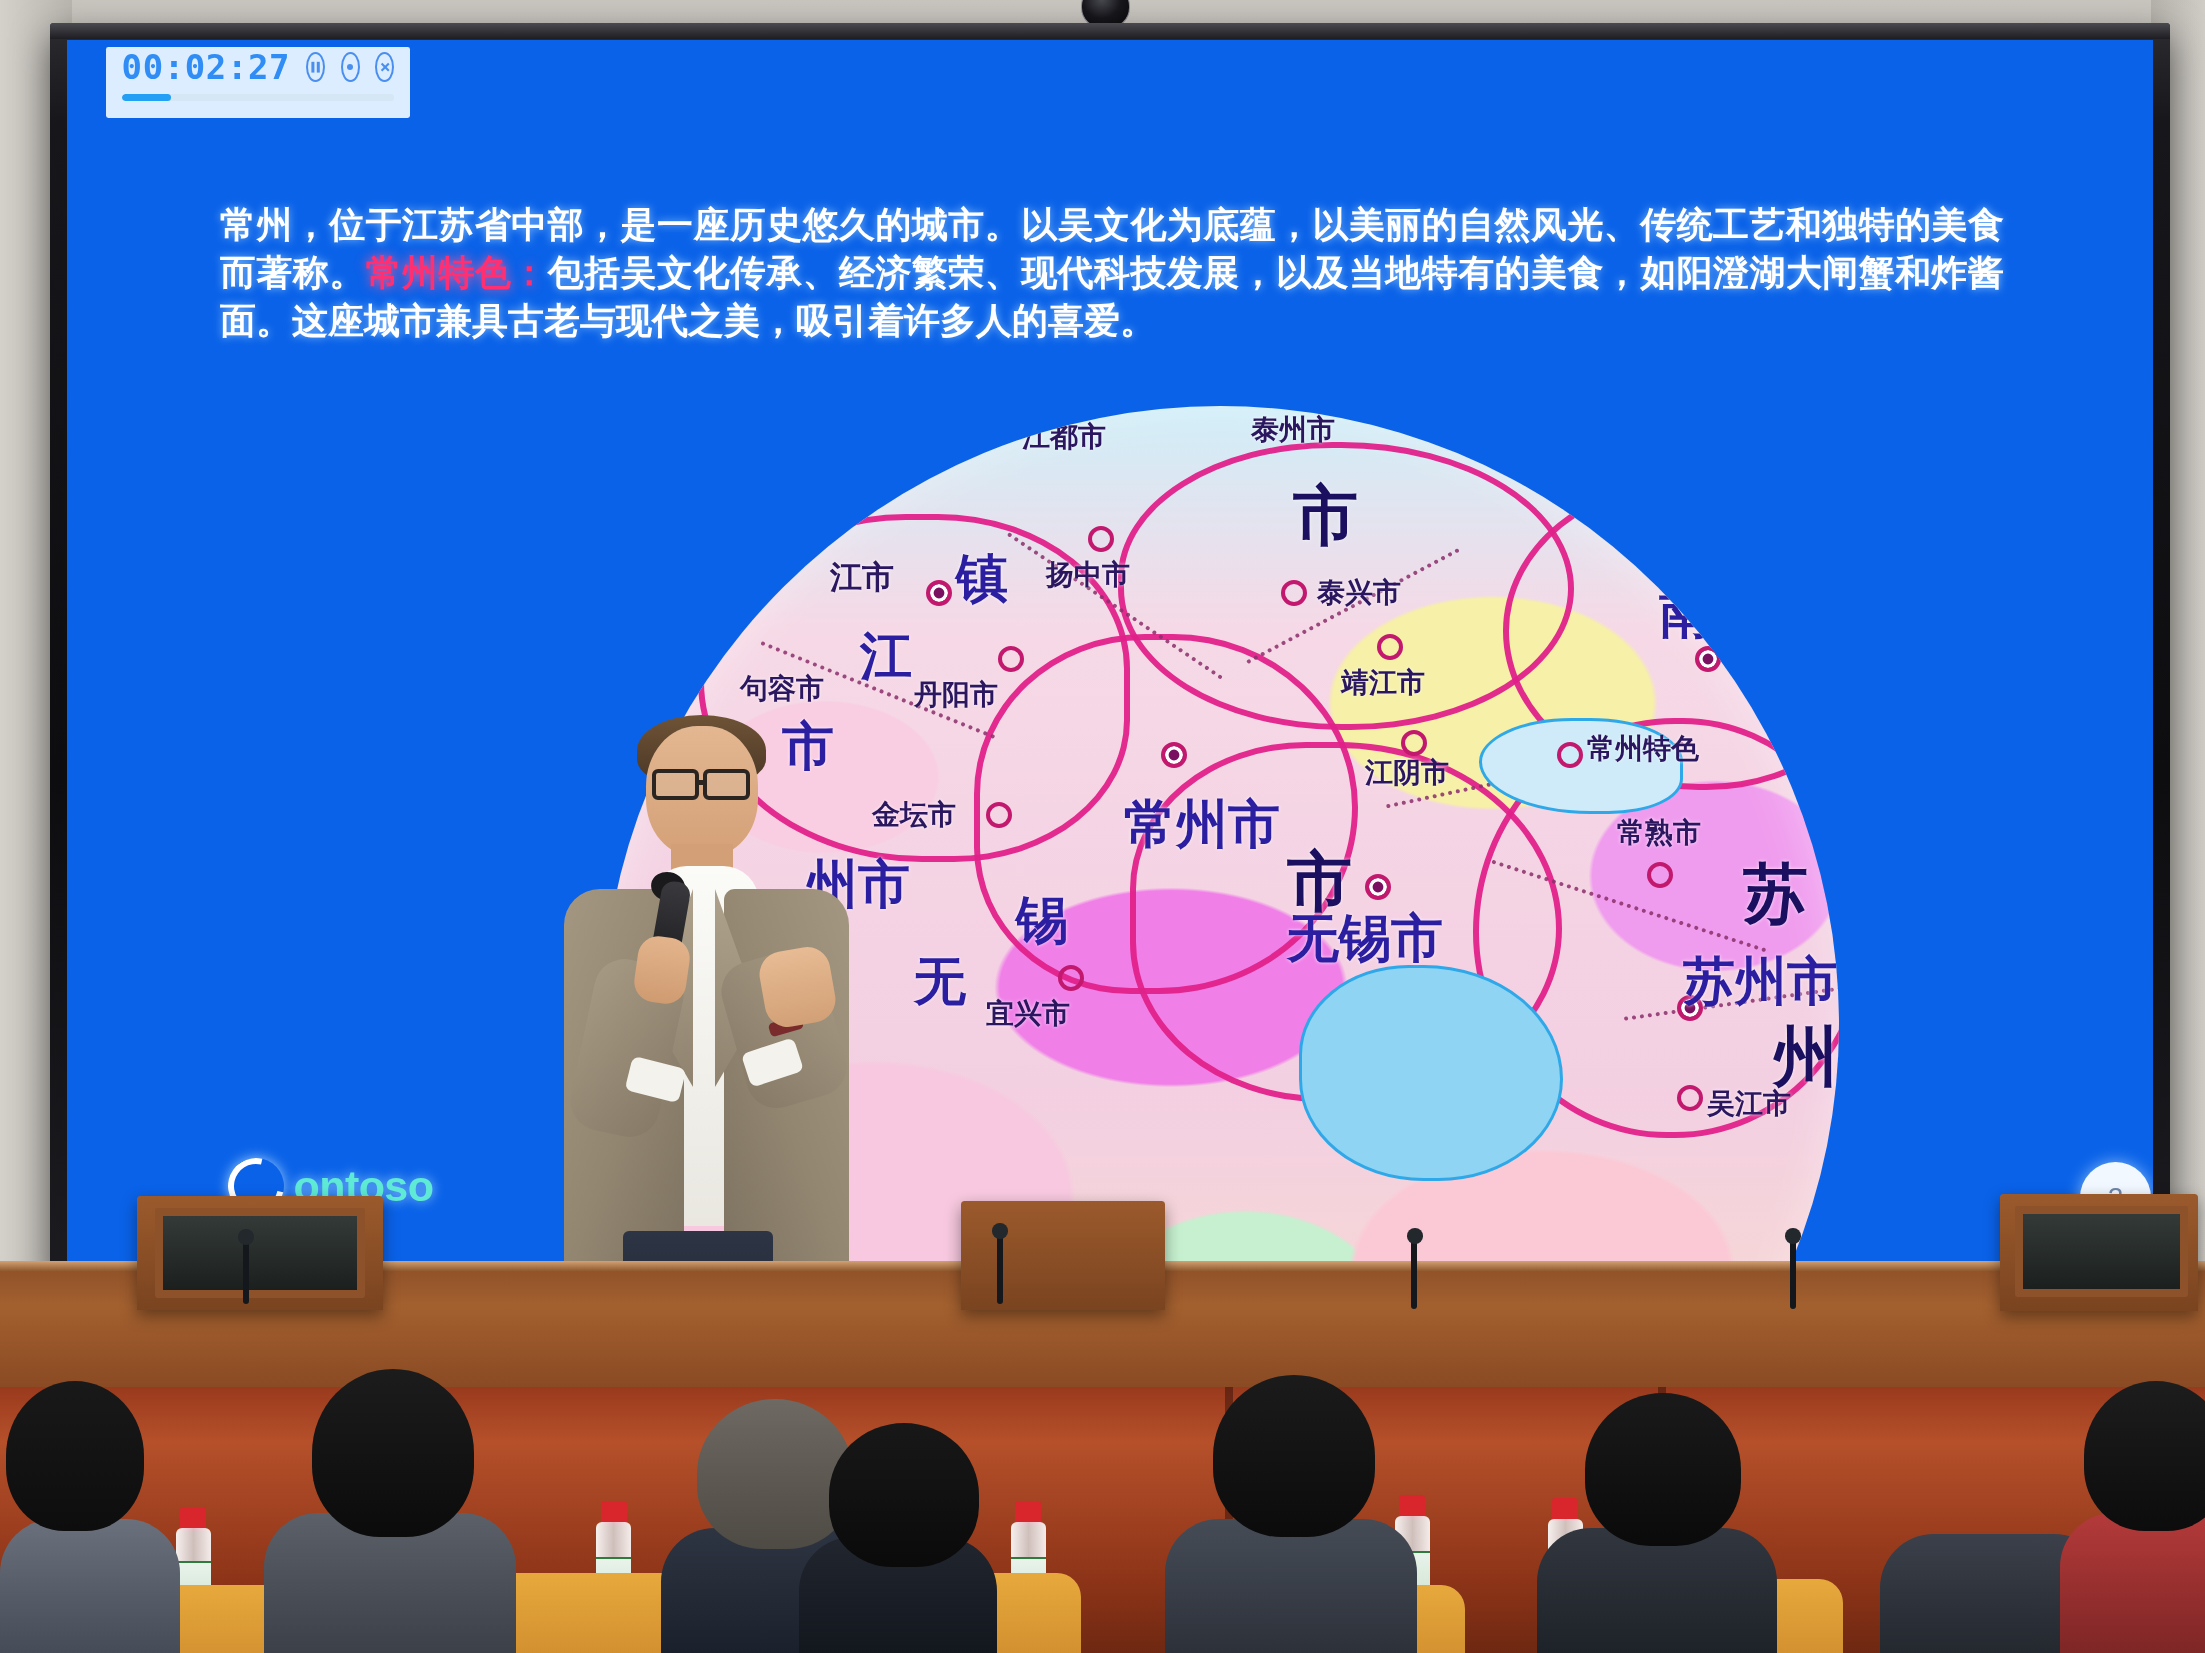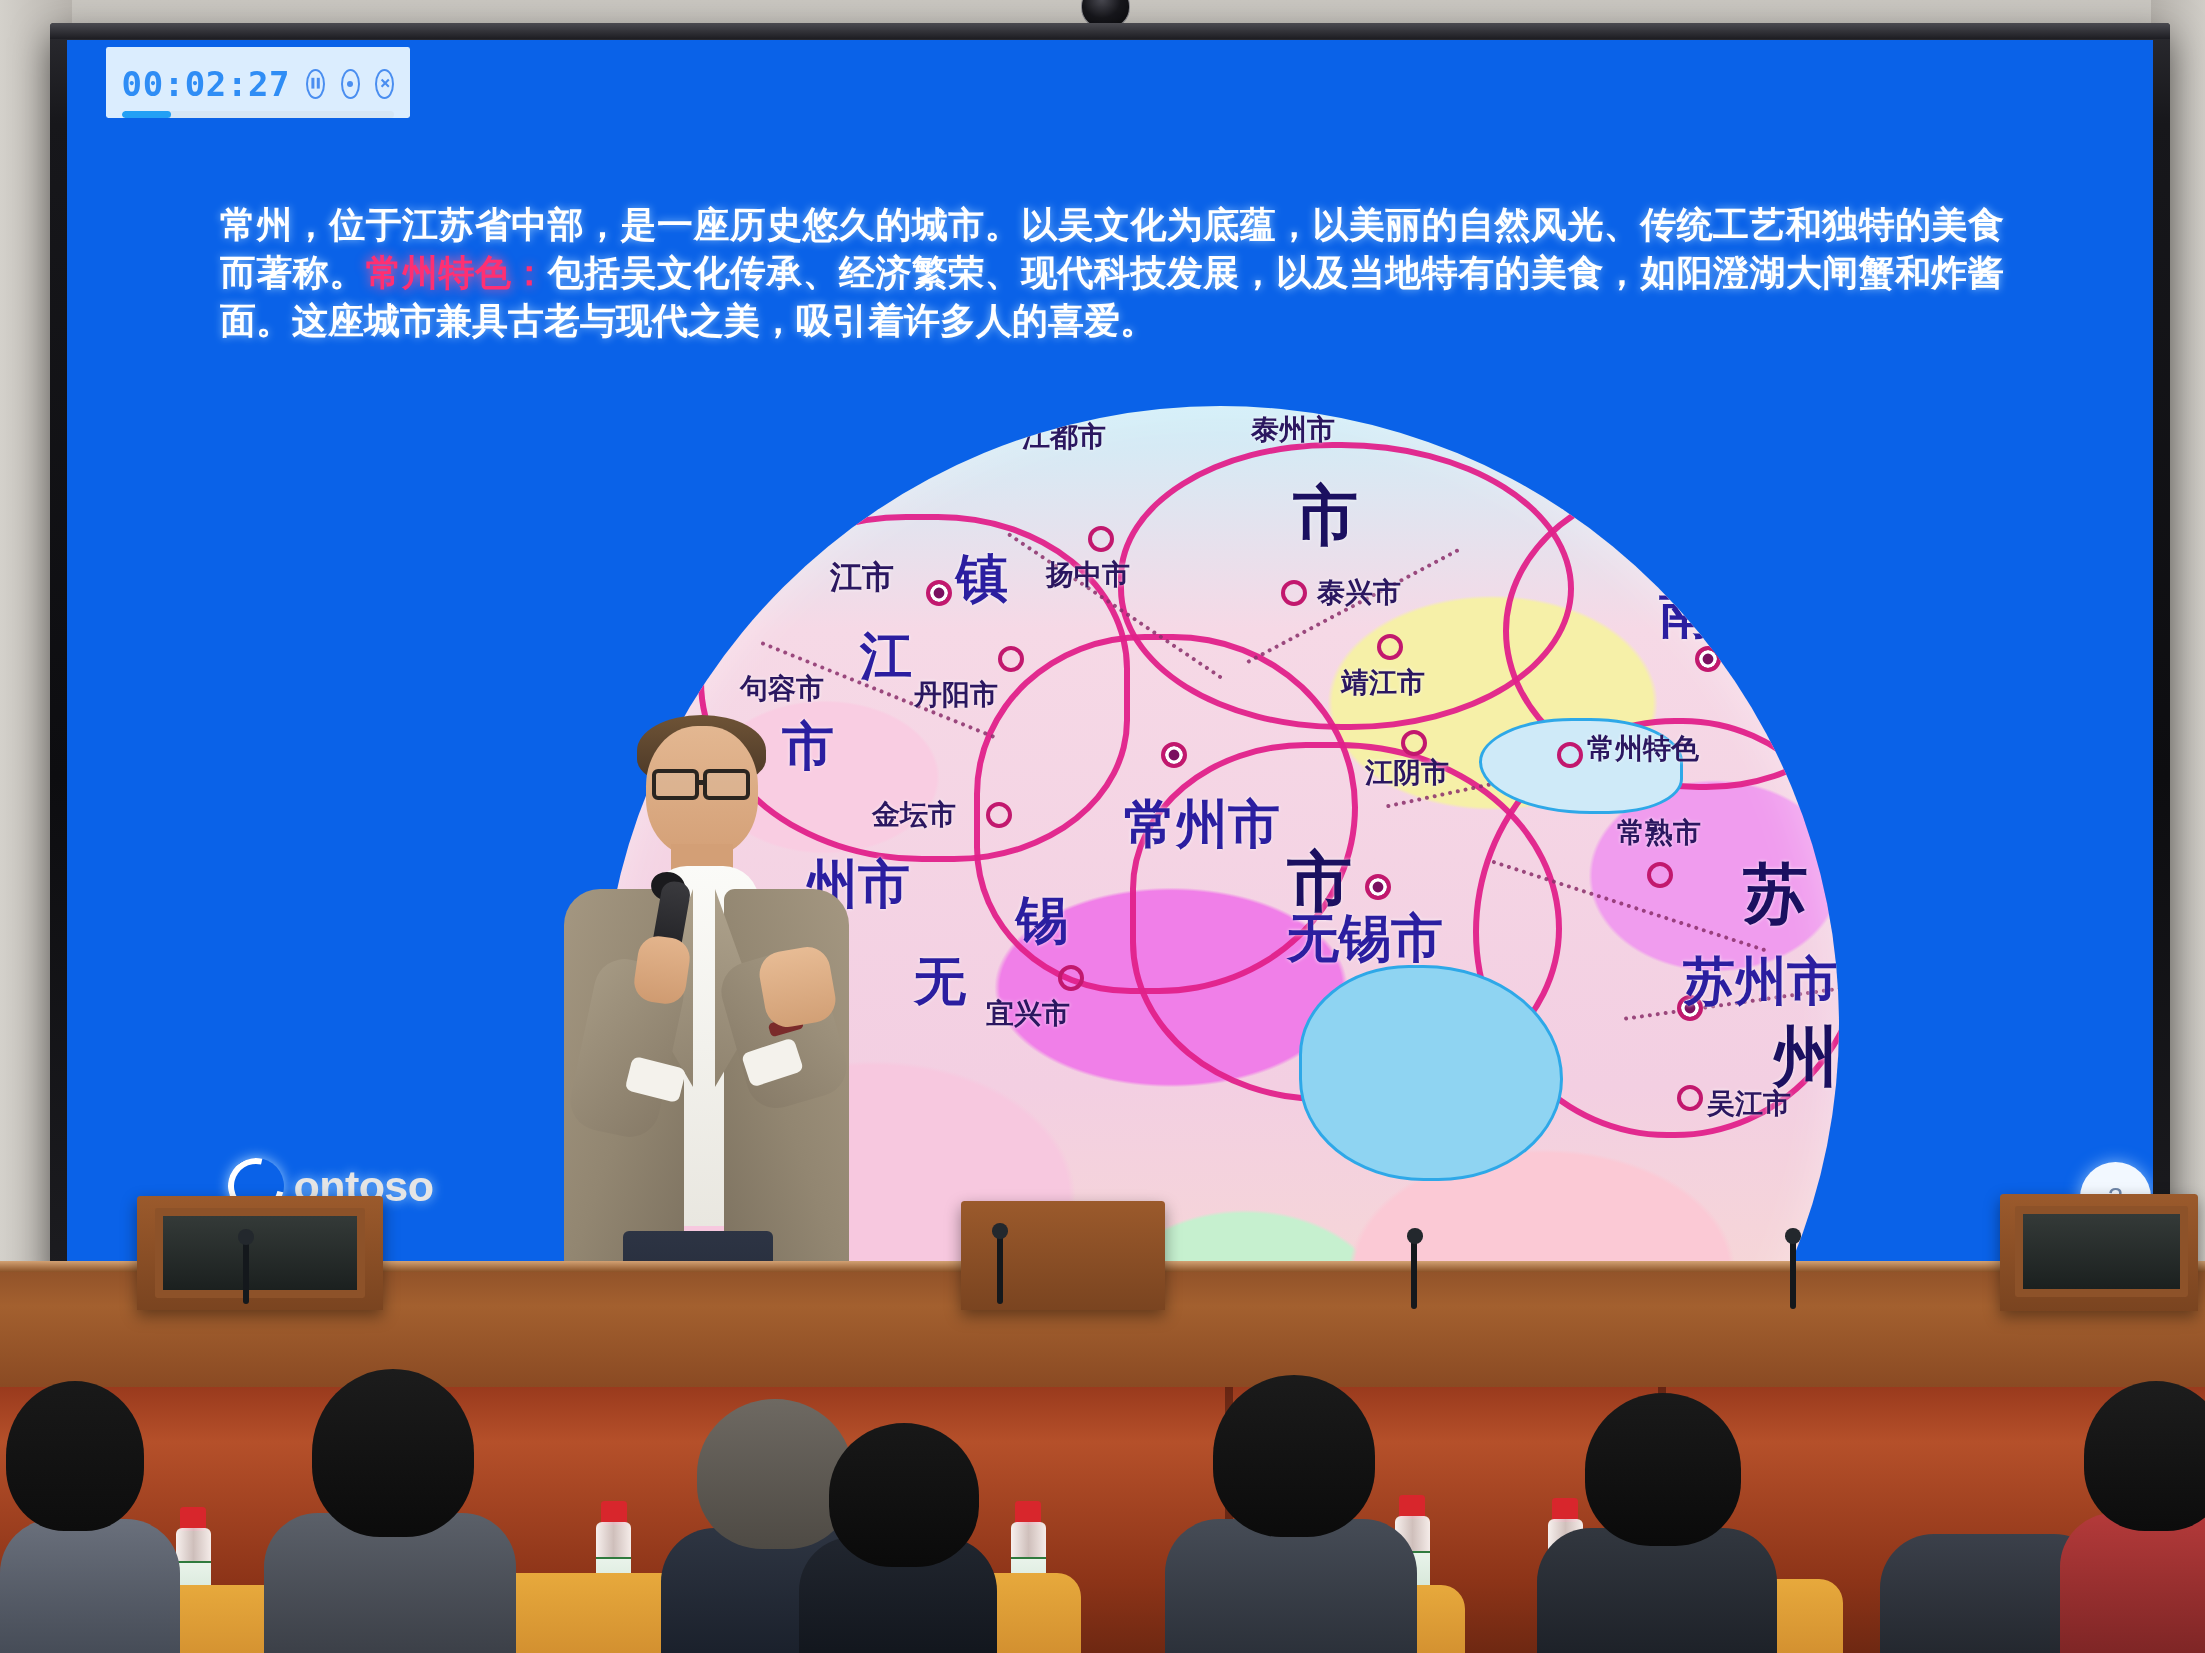--- a/index.html
+++ b/index.html
@@ -73,36 +73,36 @@
   .maplabel.huge{font-size:65px;color:#1b1060;}
   .maplabel.mid{font-size:32px;}
   .maplabel.sm{font-size:28px;}
   .citydot{position:absolute;width:18px;height:18px;border:4.2px solid #c2186e;
     border-radius:50%;background:transparent;}
   .citydot.cap{background:#7a1060;box-shadow:0 0 0 3.6px #fff inset;}
 
   
   .timer{position:absolute;left:106px;top:47px;width:304px;height:71px;
     background:rgba(236,247,255,.93);border-radius:2.4px;
-    display:flex;flex-direction:column;justify-content:flex-end;padding:0 15.6px;box-sizing:border-box;}
+    display:flex;flex-direction:column;justify-content:flex-start;padding:0 15.6px;box-sizing:border-box;}
   .timer-row{display:flex;align-items:center;gap:15.6px;}
   .timer-time{font-size:34px;font-weight:bold;color:#2f8df5;letter-spacing:0.6px;
     font-family:"DejaVu Sans Mono","Liberation Mono",monospace;}
   .tbtn{width:30px;height:30px;border-radius:50%;border:2.4px solid #4a8ef0;
     display:flex;align-items:center;justify-content:center;box-sizing:border-box;cursor:pointer;}
   .tbtn svg{display:block;}
   .timer-bar{margin-top:7.2px;height:7.2px;width:100%;background:#d5e6f5;border-radius:3.6px;overflow:hidden;}
   .timer-bar-fill{height:100%;width:18%;background:#23a0f5;border-radius:3.6px;}
 
   
   .logo{position:absolute;left:161px;top:1118px;display:flex;align-items:center;gap:9.6px;}
   .logo-mark{width:44px;height:44px;border-radius:50%;
     border:6.6px solid #ffffff;border-right-color:transparent;
     box-shadow:0 0 13.2px rgba(170,215,255,.9);transform:rotate(-32deg);}
-  .logo-text{font-size:43px;font-weight:bold;color:#e5e5e5;letter-spacing:-0.6px;
+  .logo-text{font-size:43px;font-weight:bold;color:#5eead4;letter-spacing:-0.6px;
     text-shadow:0 0 12px rgba(150,205,255,.95);}
   .pagenum{position:absolute;left:2013px;top:1122px;width:71px;height:71px;border-radius:50%;
     background:#f2f8ff;display:flex;align-items:center;justify-content:center;
     font-size:28px;color:#6f86a8;box-shadow:0 0 15.6px rgba(180,220,255,.7);}
 
   
   .stage-front{position:absolute;left:0;top:1261px;width:2205px;height:180px;
     background:linear-gradient(180deg,#8d4f28 0%,#a3602f 25%,#8a4a23 70%,#6d3a1b 100%);}
   .stage-front-edge{position:absolute;left:0;top:1261px;width:2205px;height:10.8px;
     background:linear-gradient(180deg,#d2a173,#8b5227);}

